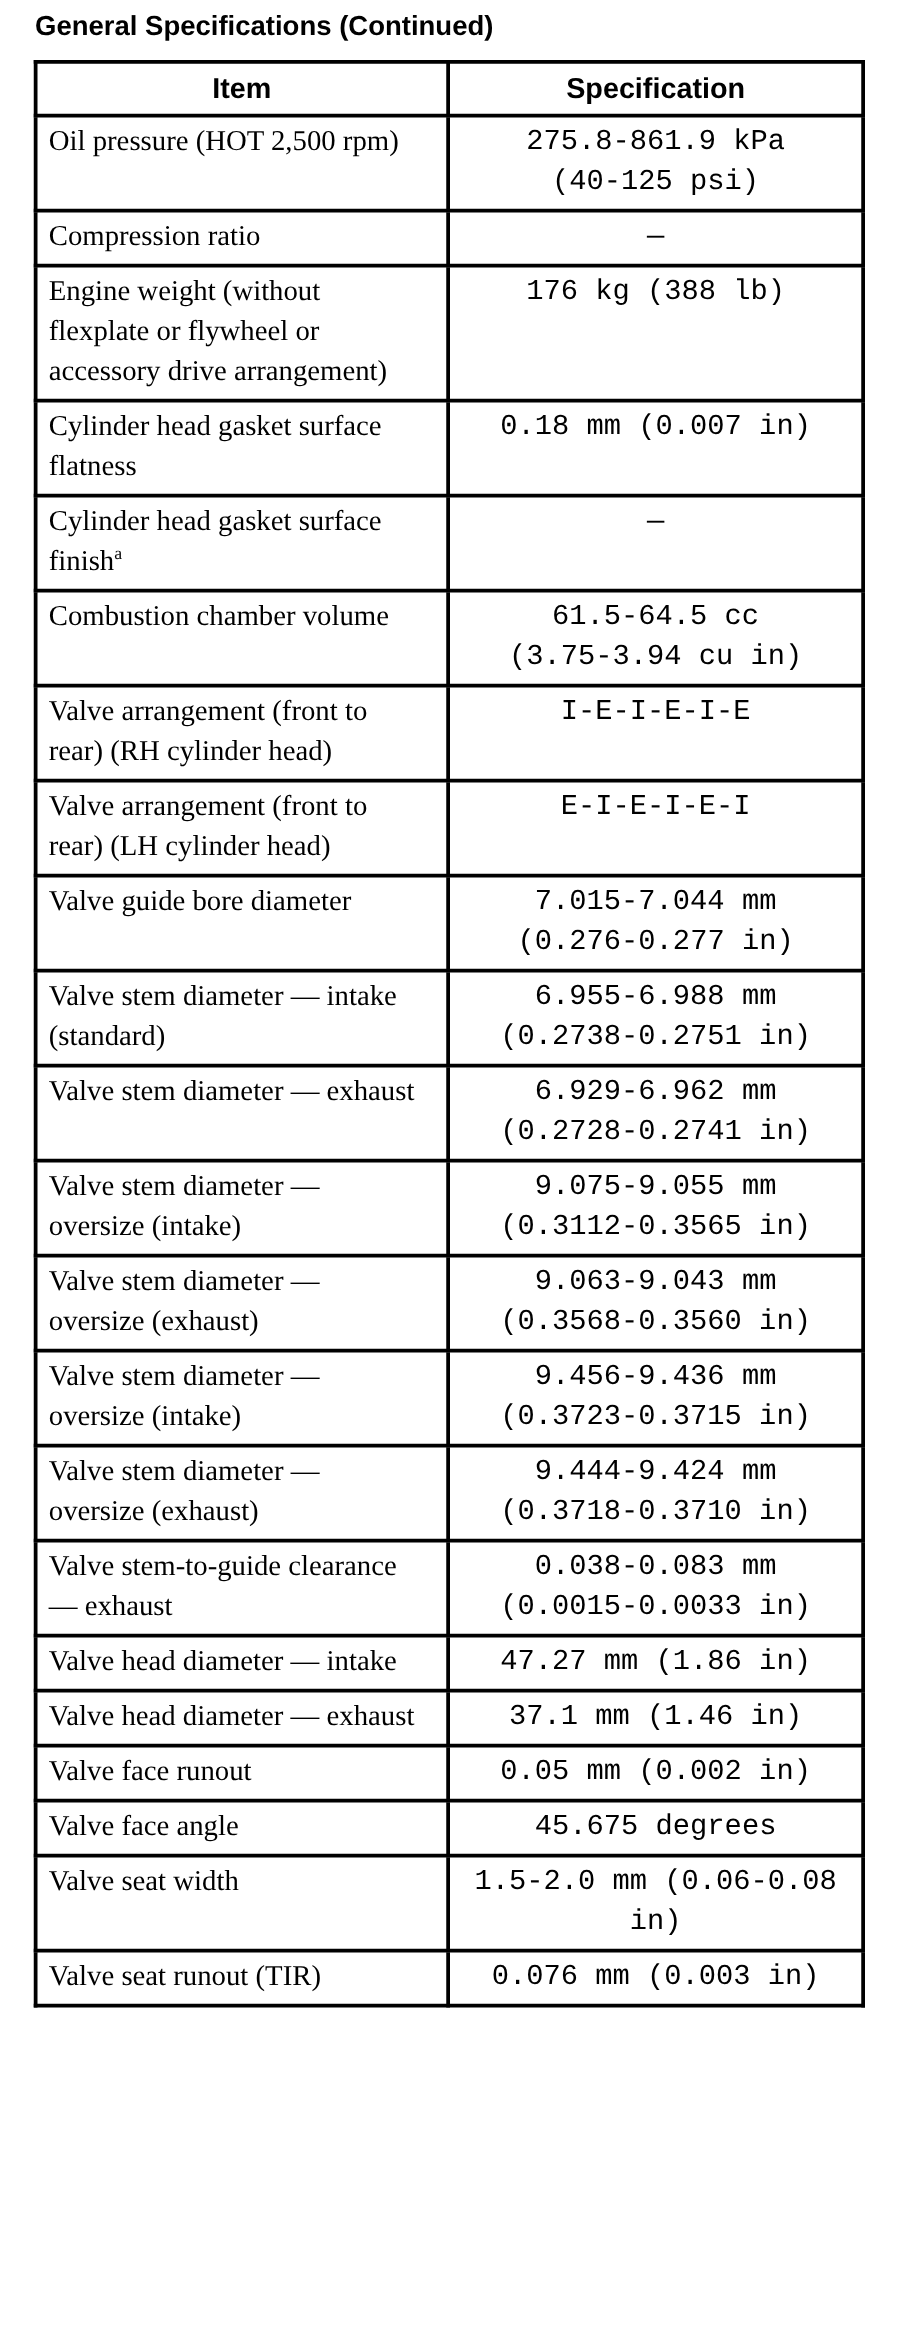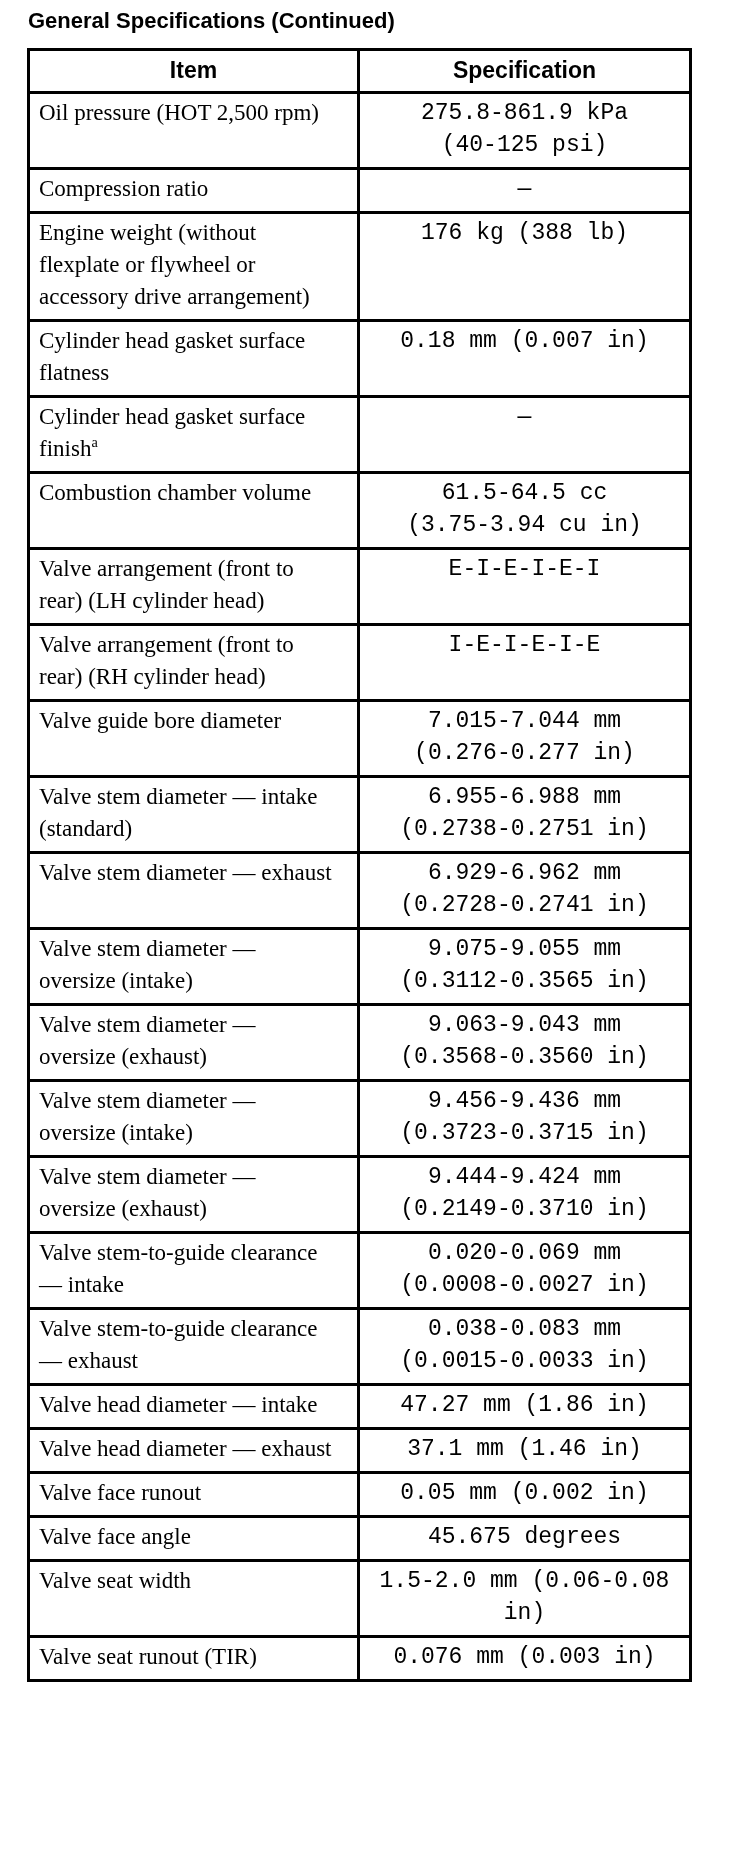--- a/index.html
+++ b/index.html
@@ -121,29 +121,29 @@
           </td>
         </tr>
         <tr>
           <td class="item-cell">Combustion chamber volume</td>
           <td class="spec-cell">
             <div class="spec-line">61.5-64.5 cc</div>
             <div class="spec-line">(3.75-3.94 cu in)</div>
           </td>
         </tr>
         <tr>
+          <td class="item-cell">Valve arrangement (front to rear) (RH cylinder head)</td>
+          <td class="spec-cell">
+            <div class="spec-line">I-E-I-E-I-E</div>
+          </td>
+        </tr>
+        <tr>
           <td class="item-cell">Valve arrangement (front to rear) (LH cylinder head)</td>
           <td class="spec-cell">
             <div class="spec-line">E-I-E-I-E-I</div>
-          </td>
-        </tr>
-        <tr>
-          <td class="item-cell">Valve arrangement (front to rear) (RH cylinder head)</td>
-          <td class="spec-cell">
-            <div class="spec-line">I-E-I-E-I-E</div>
           </td>
         </tr>
         <tr>
           <td class="item-cell">Valve guide bore diameter</td>
           <td class="spec-cell">
             <div class="spec-line">7.015-7.044 mm</div>
             <div class="spec-line">(0.276-0.277 in)</div>
           </td>
         </tr>
         <tr>
@@ -178,28 +178,21 @@
           <td class="item-cell">Valve stem diameter — oversize (intake)</td>
           <td class="spec-cell">
             <div class="spec-line">9.456-9.436 mm</div>
             <div class="spec-line">(0.3723-0.3715 in)</div>
           </td>
         </tr>
         <tr>
           <td class="item-cell">Valve stem diameter — oversize (exhaust)</td>
           <td class="spec-cell">
             <div class="spec-line">9.444-9.424 mm</div>
-            <div class="spec-line">(0.2149-0.3710 in)</div>
-          </td>
-        </tr>
-        <tr>
-          <td class="item-cell">Valve stem-to-guide clearance — intake</td>
-          <td class="spec-cell">
-            <div class="spec-line">0.020-0.069 mm</div>
-            <div class="spec-line">(0.0008-0.0027 in)</div>
+            <div class="spec-line">(0.3718-0.3710 in)</div>
           </td>
         </tr>
         <tr>
           <td class="item-cell">Valve stem-to-guide clearance — exhaust</td>
           <td class="spec-cell">
             <div class="spec-line">0.038-0.083 mm</div>
             <div class="spec-line">(0.0015-0.0033 in)</div>
           </td>
         </tr>
         <tr>

